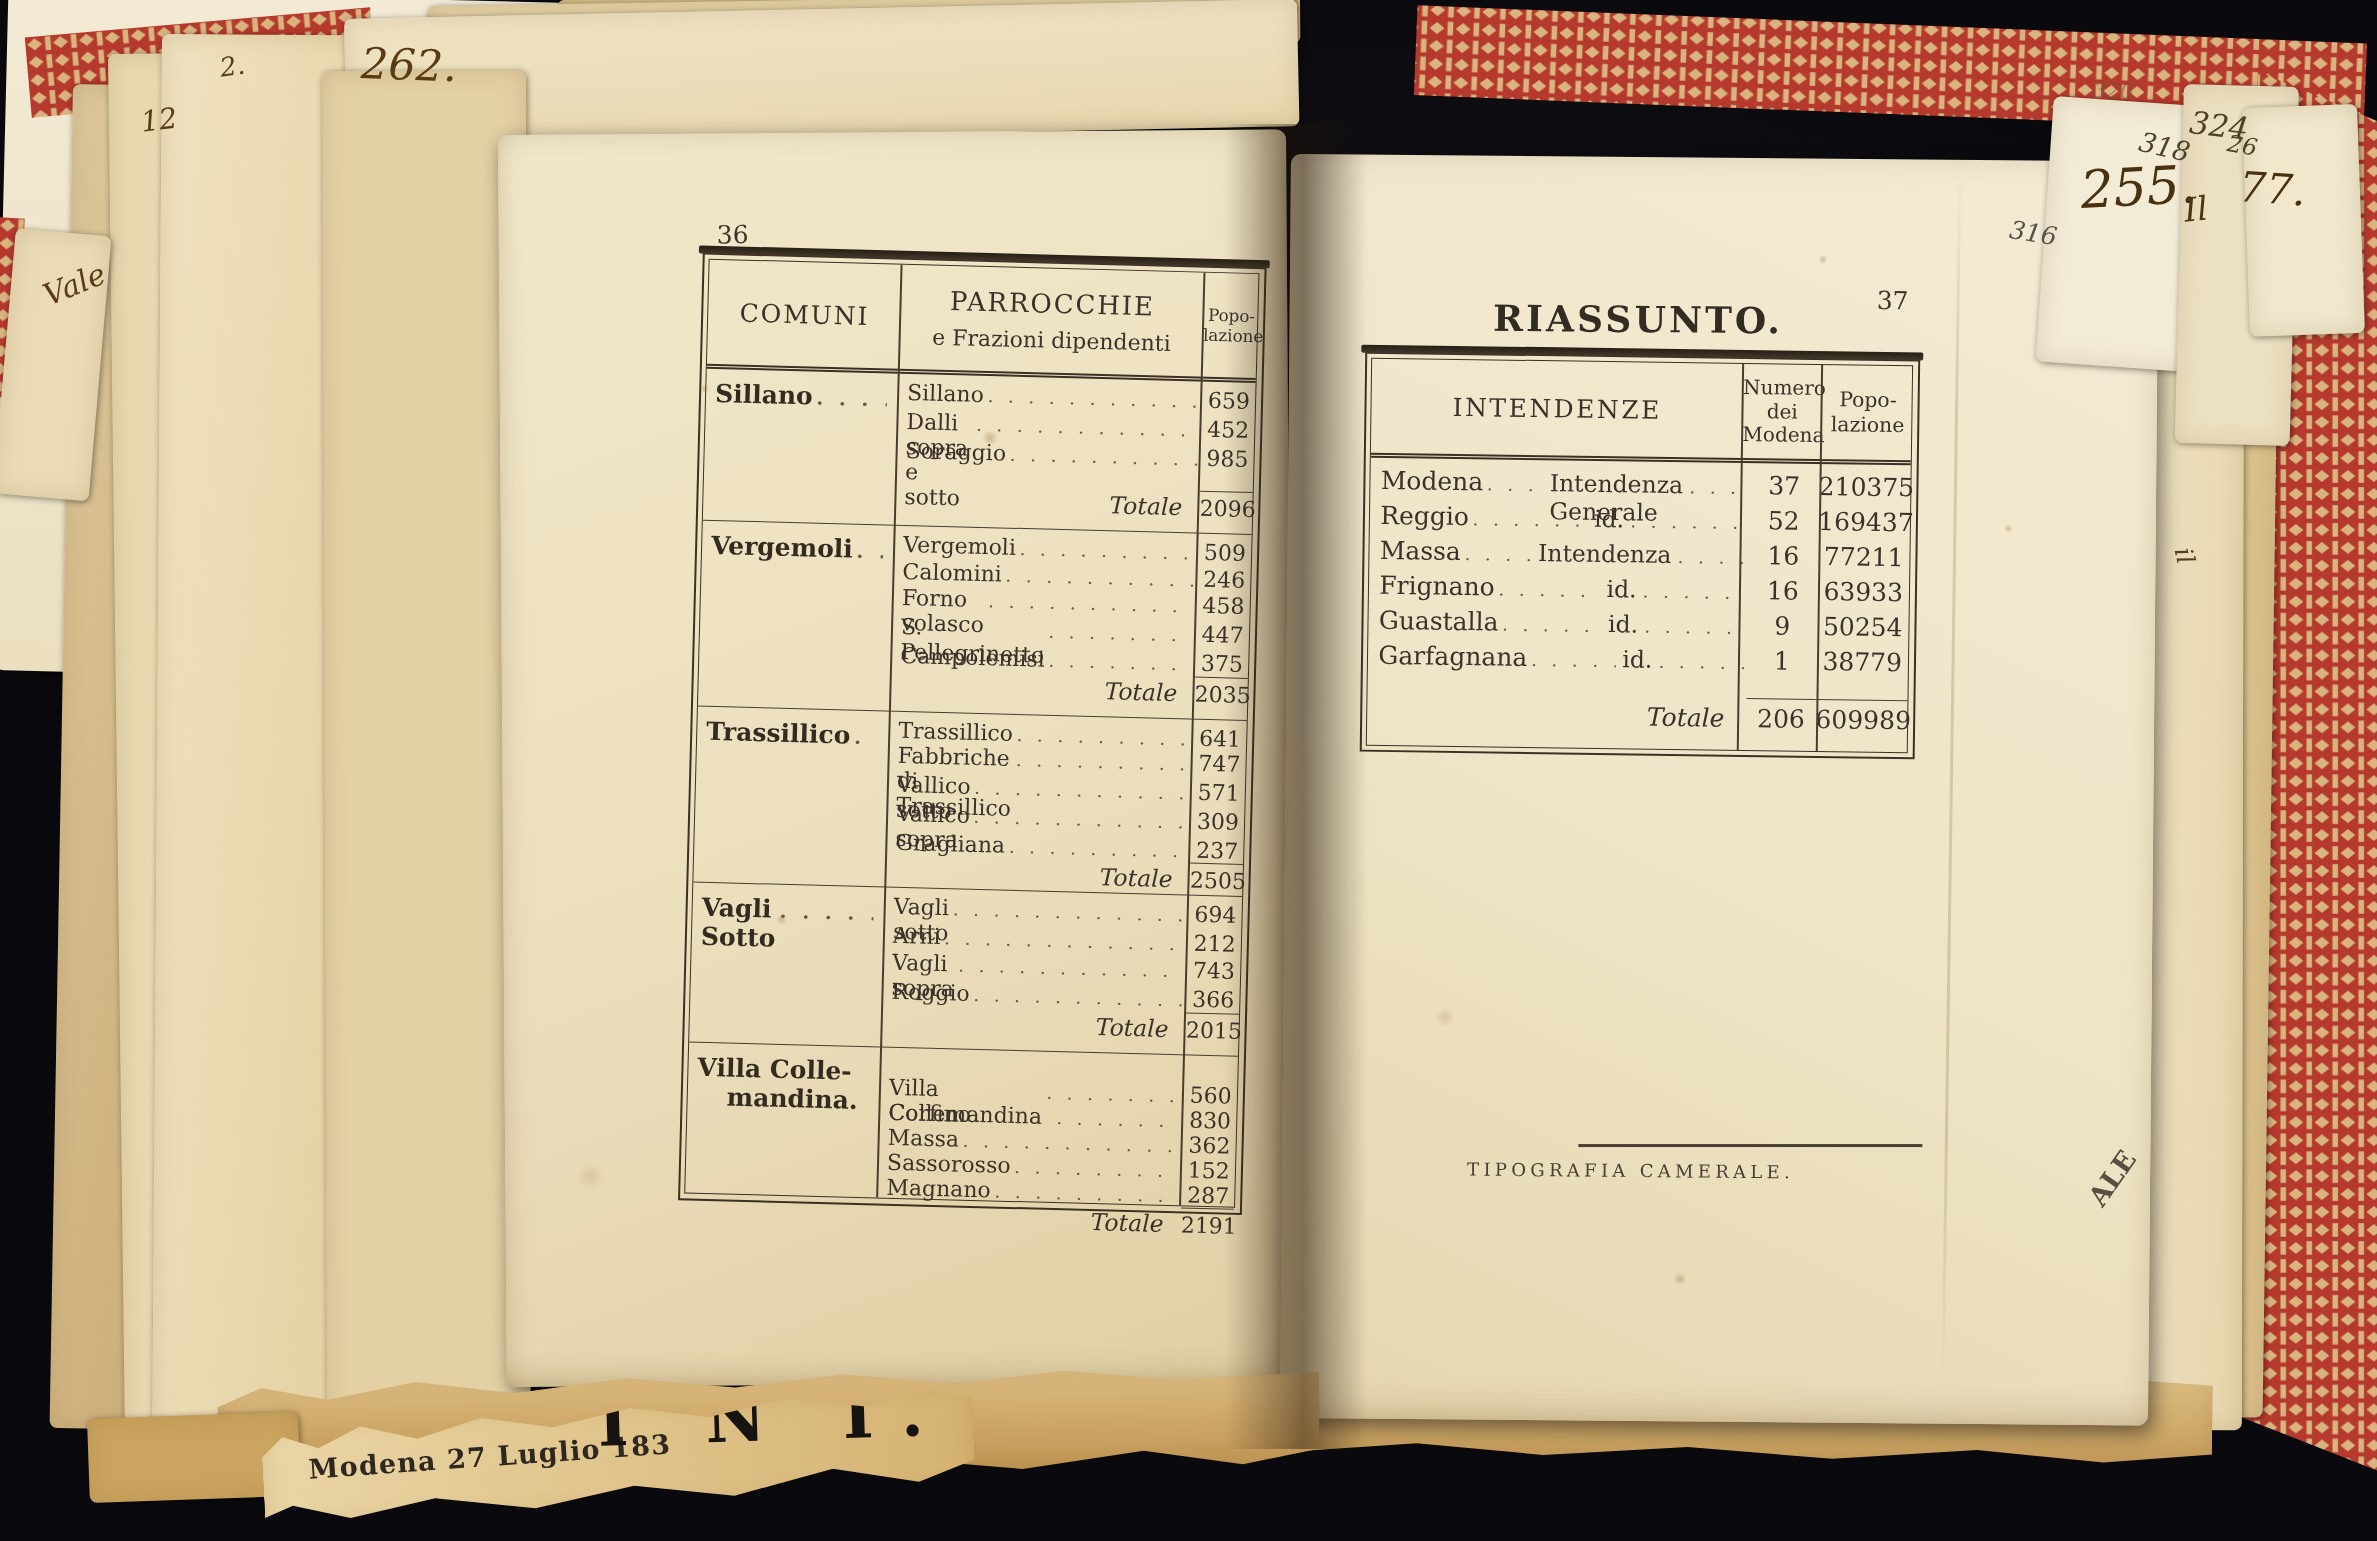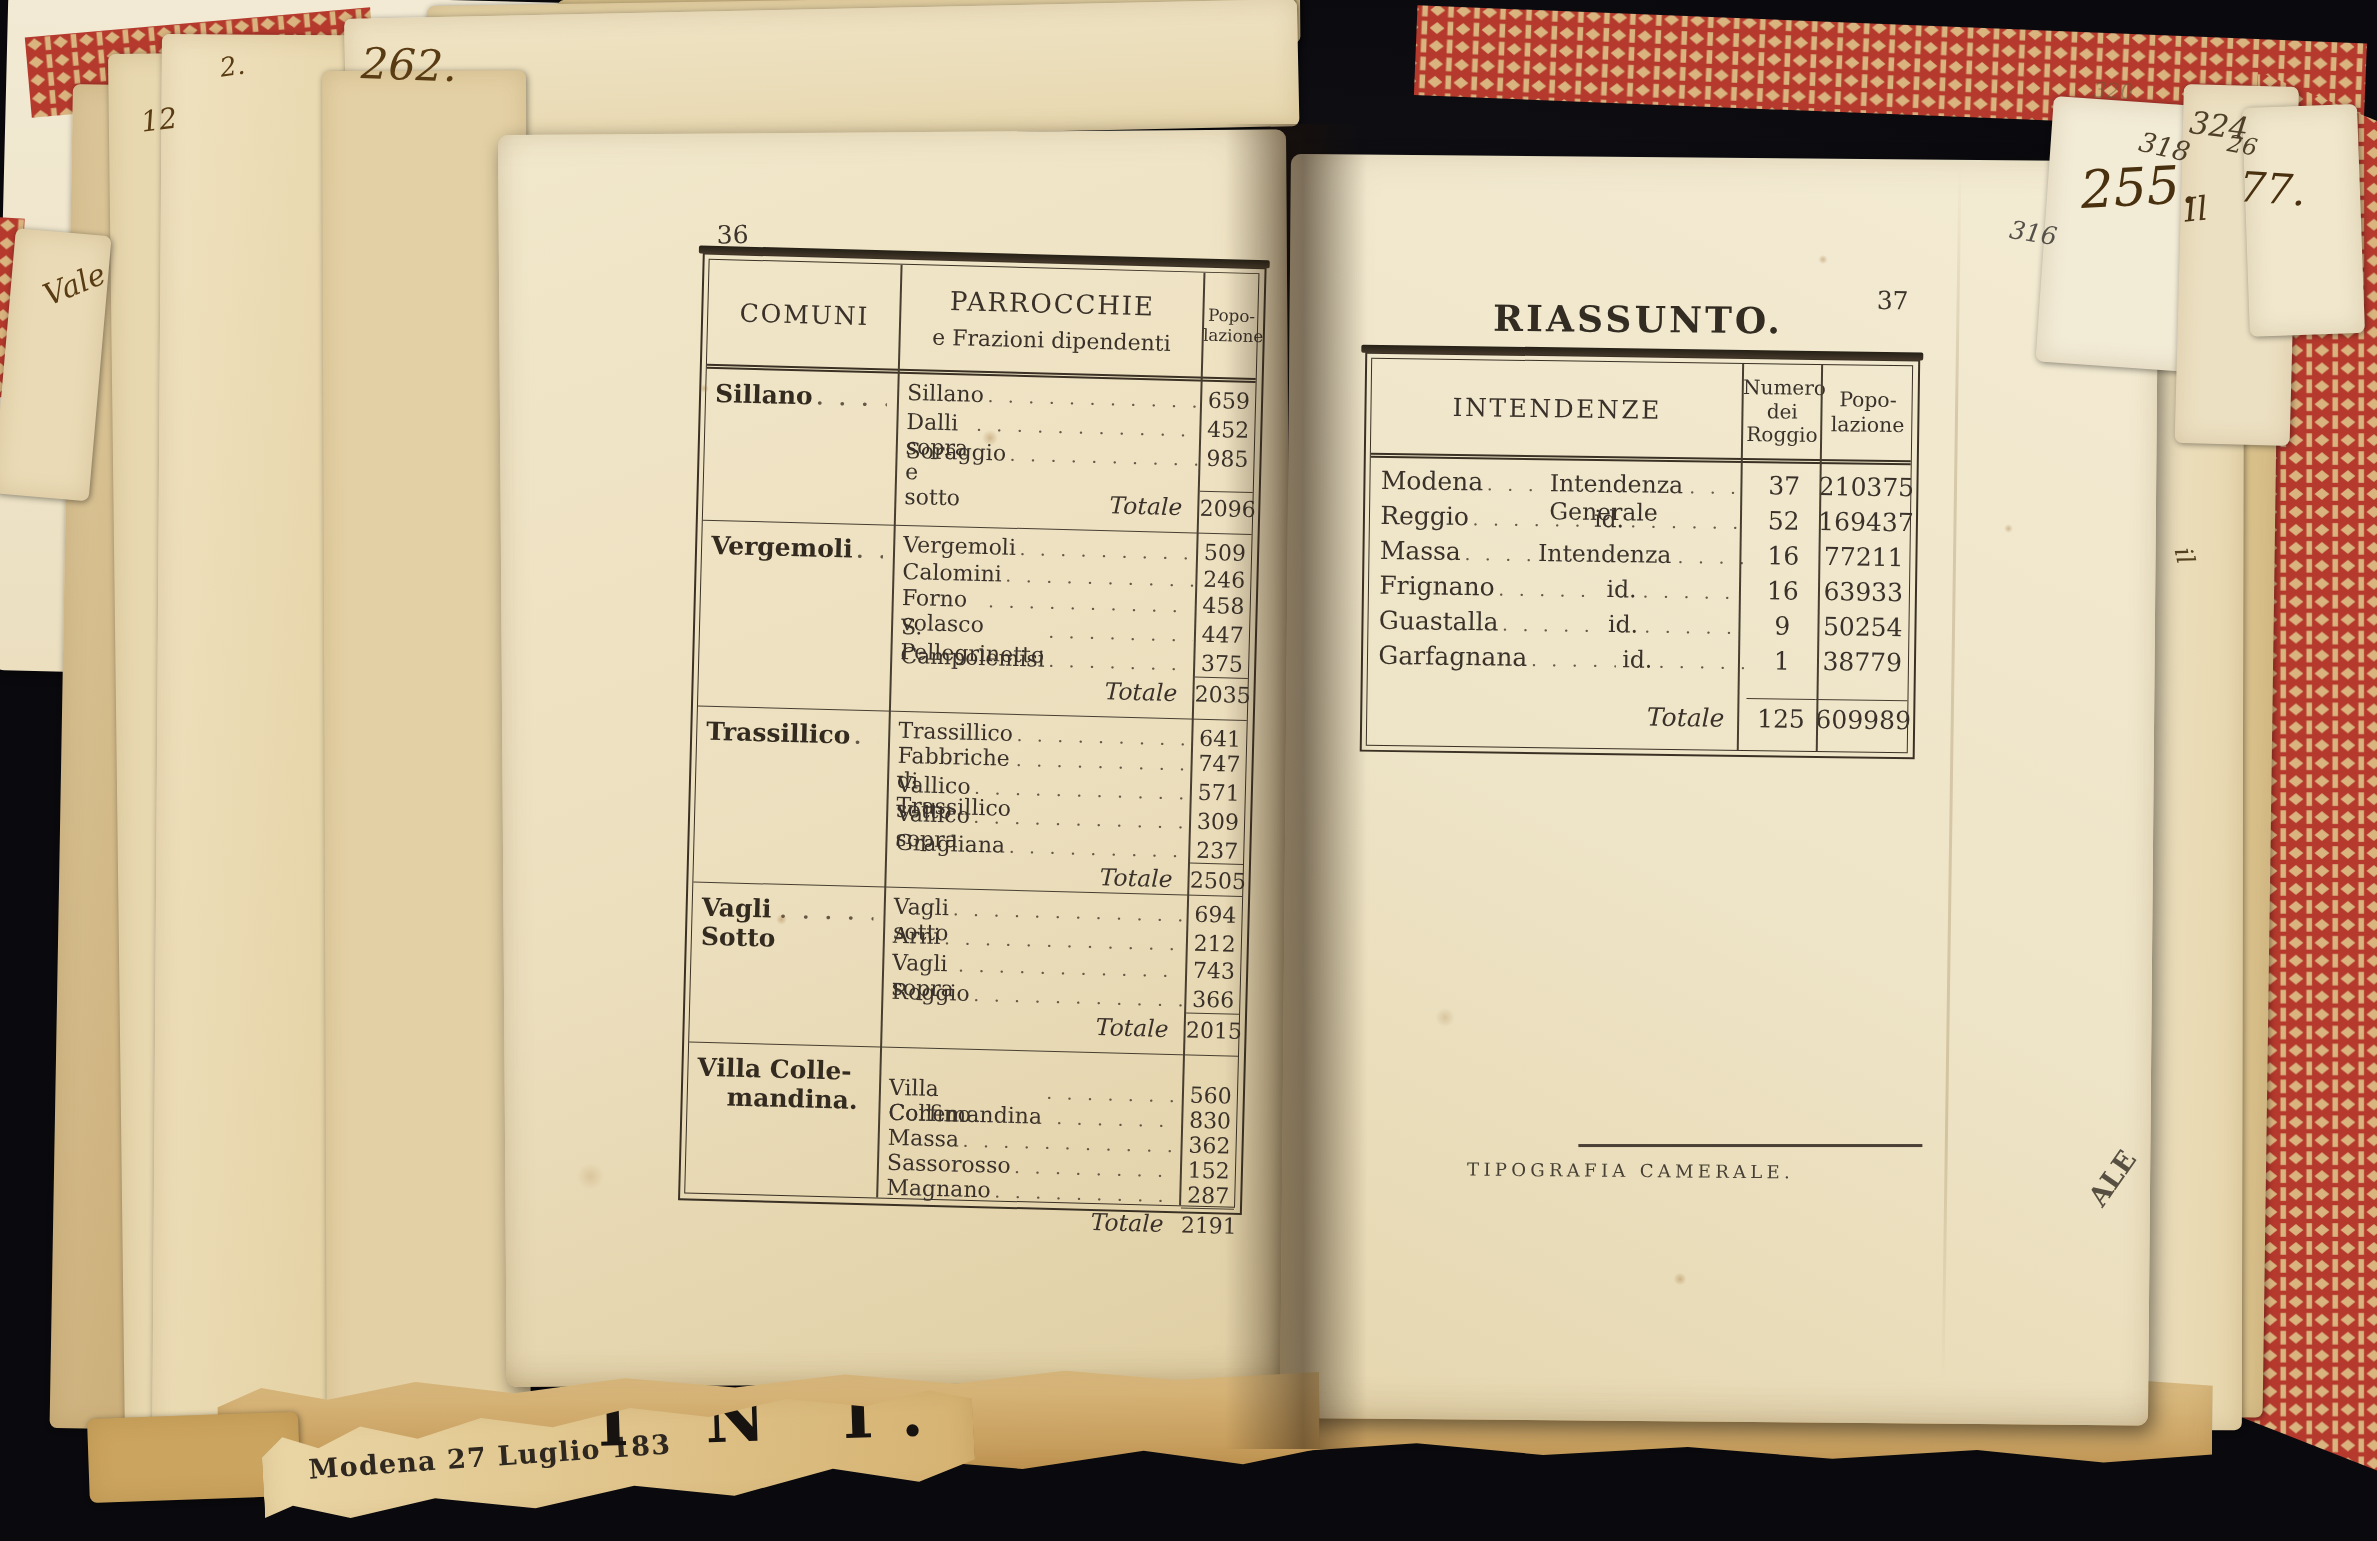--- a/index.html
+++ b/index.html
@@ -393,21 +393,21 @@
 
 <div class="pg rightpage">
   <div class="pgnum" style="left:587px;top:127px;">37</div>
   <div style="position:absolute;left:76px;top:141px;width:545px;text-align:center;
               font-size:36px;font-weight:700;letter-spacing:3.1px;color:#332c23;">RIASSUNTO.</div>
 
   <div class="touter rt">
     <div class="tinner">
       <div class="rhead">
         <div class="rh1">INTENDENZE</div>
-        <div class="rh2">Numero dei Roggio</div>
+        <div class="rh2">Numero dei Modena</div>
         <div class="rh3">
           <div>Popo-</div>
           <div>lazione</div>
         </div>
       </div>
 
       <div style="padding-top:7.4px;">
         <div class="rrow">
             <span>Modena</span>
             <span class="ld"></span>
@@ -454,21 +454,21 @@
             <span class="roffice">id.</span>
             <span class="ld ld2"></span>
             <span class="rc">1</span>
             <span class="rp">38779</span>
           </div>
       </div>
 
       <div class="rtot">
         <span class="sp"></span>
         <em>Totale</em>
-        <span class="rc tl">125</span>
+        <span class="rc tl">206</span>
         <span class="rp tl">609989</span>
       </div>
 
       <div class="vr" style="left:370px;"></div>
       <div class="vr" style="left:449px;"></div>
     </div>
   </div>
 
   <div class="tipo-rule"></div>
   <div class="tipo">TIPOGRAFIA CAMERALE.</div>

